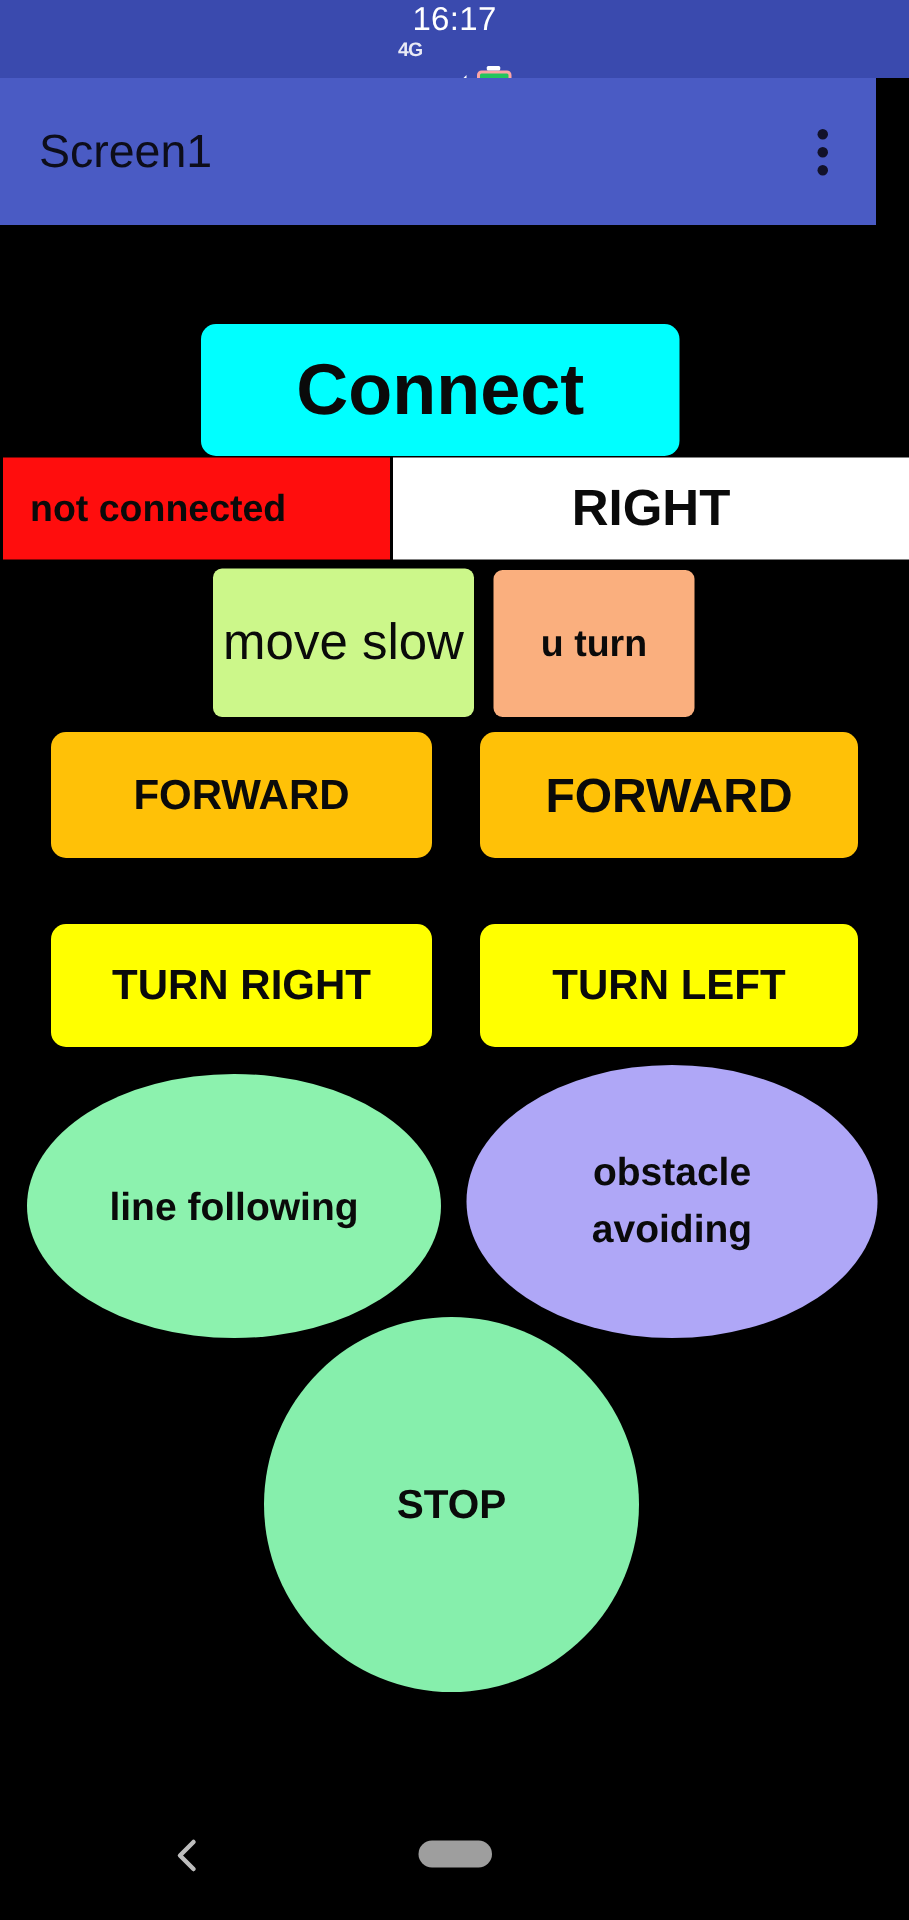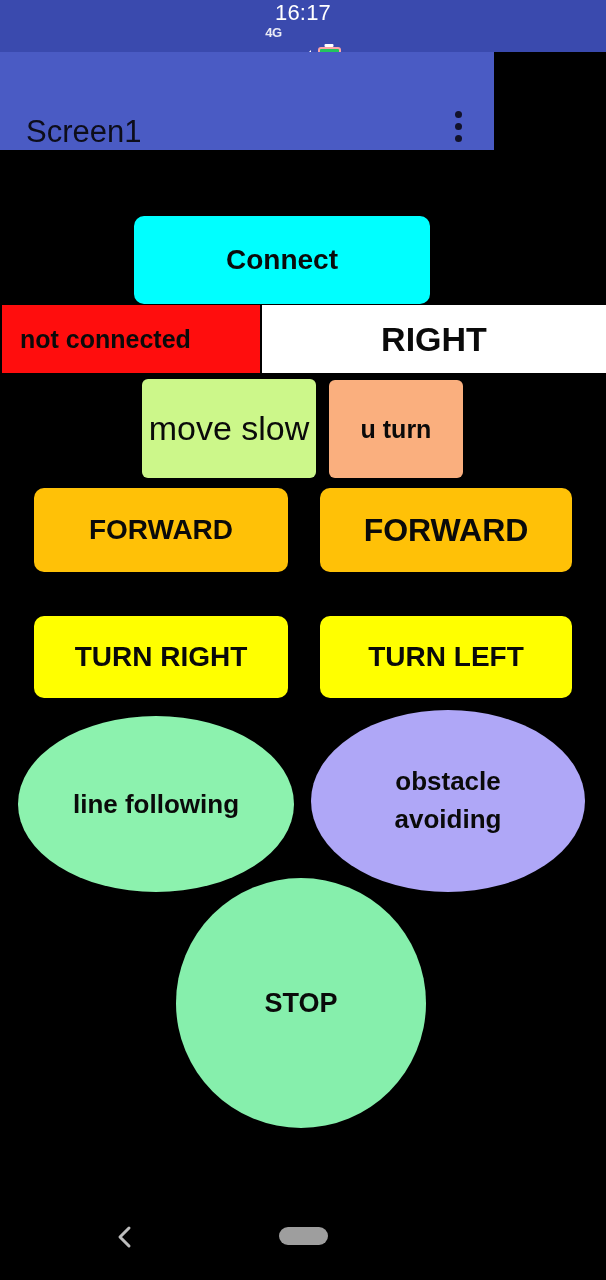--- a/index.html
+++ b/index.html
@@ -90,24 +90,24 @@
     font-size: 12px;
     font-weight: 700;
     color: #2f3c94;
     line-height: 1;
   }
 
   
   .title-bar {
     position: absolute;
     left: 0; top: 52px;
-    width: 494px; height: 98px;
+    width: 584px; height: 98px;
     background: #4A5BC4;
     display: flex;
-    align-items: flex-end;
+    align-items: center;
     justify-content: space-between;
     padding: 0 26px;
     box-sizing: border-box;
   }
   .screen-title {
     font-size: 31px;
     color: #0d0d1a;
     font-weight: 400;
   }
   .overflow-menu {
@@ -142,24 +142,24 @@
     display: flex;
     align-items: center;
     justify-content: center;
     text-align: center;
     padding: 0 6px;
     cursor: pointer;
   }
 
   #connect-btn {
     left: 134px; top: 66px;
-    width: 296px; height: 88px;
+    width: 319px; height: 88px;
     background: #00FFFF;
     border-radius: 10px;
-    font-size: 28px;
+    font-size: 48px;
     font-weight: 700;
   }
 
   #status-label {
     left: 2px; top: 155px;
     width: 258px; height: 68px;
     background: #FF0D0D;
     font-size: 25px;
     font-weight: 700;
     justify-content: flex-start;

